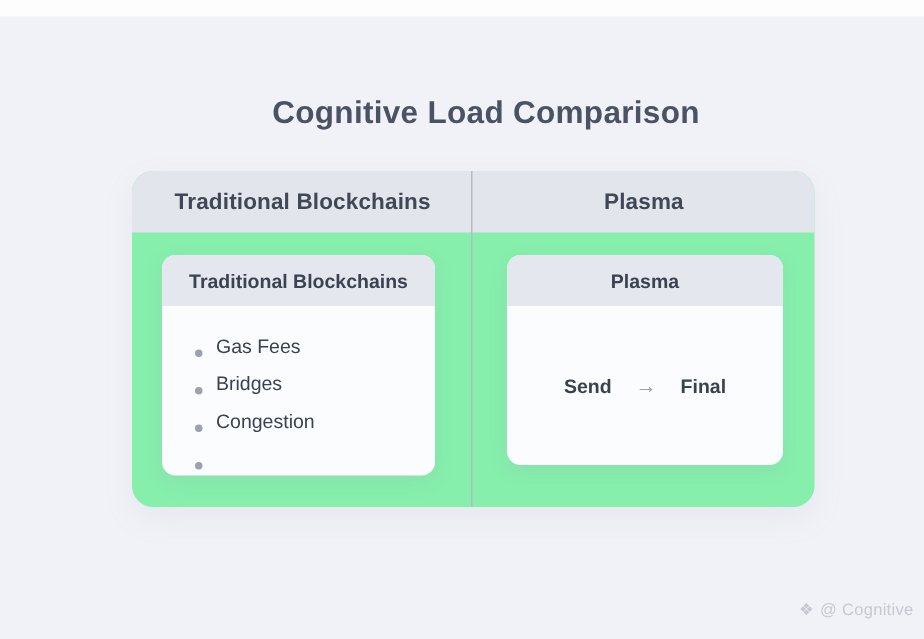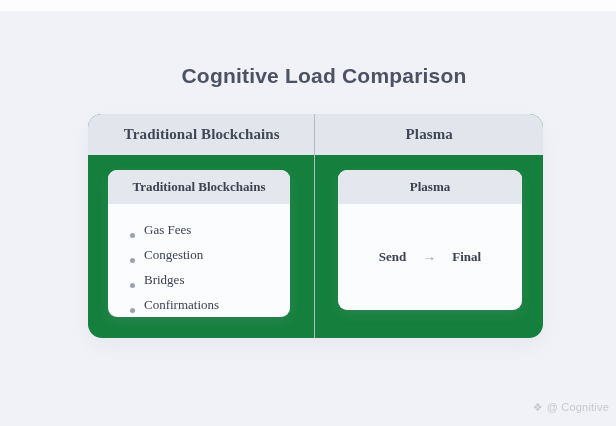--- a/index.html
+++ b/index.html
@@ -32,24 +32,23 @@
     font-weight: 600;
     letter-spacing: 0.2px;
     color: #4b5263;
   }
   .panel {
     position: absolute;
     left: 88px;
     top: 114px;
     width: 455px;
     height: 224px;
-    background: #15803d;
+    background: #86efac;
     border-radius: 14px;
     box-shadow: 0 8px 20px rgba(150,160,185,0.10);
-    font-family: Liberation Serif, serif;
   }
   .panel-header {
     display: flex;
     height: 41px;
     background: #e2e5eb;
     border-radius: 14px 14px 0 0;
   }
   .panel-header-cell {
     flex: 1;
     display: flex;
@@ -167,29 +166,28 @@
 
   <div class="card card-left">
     <div class="card-header">Traditional Blockchains</div>
     <ul class="card-list">
       <li class="list-item">
         <span class="bullet"></span>
         <span>Gas Fees</span>
       </li>
       <li class="list-item">
         <span class="bullet"></span>
+        <span>Bridges</span>
+      </li>
+      <li class="list-item">
+        <span class="bullet"></span>
         <span>Congestion</span>
       </li>
       <li class="list-item">
         <span class="bullet"></span>
-        <span>Bridges</span>
-      </li>
-      <li class="list-item">
-        <span class="bullet"></span>
-        <span>Confirmations</span>
       </li>
     </ul>
   </div>
 
   <div class="card card-right">
     <div class="card-header">Plasma</div>
     <div class="card-flow">
       <span>Send</span>
       <span class="arrow">→</span>
       <span>Final</span>

